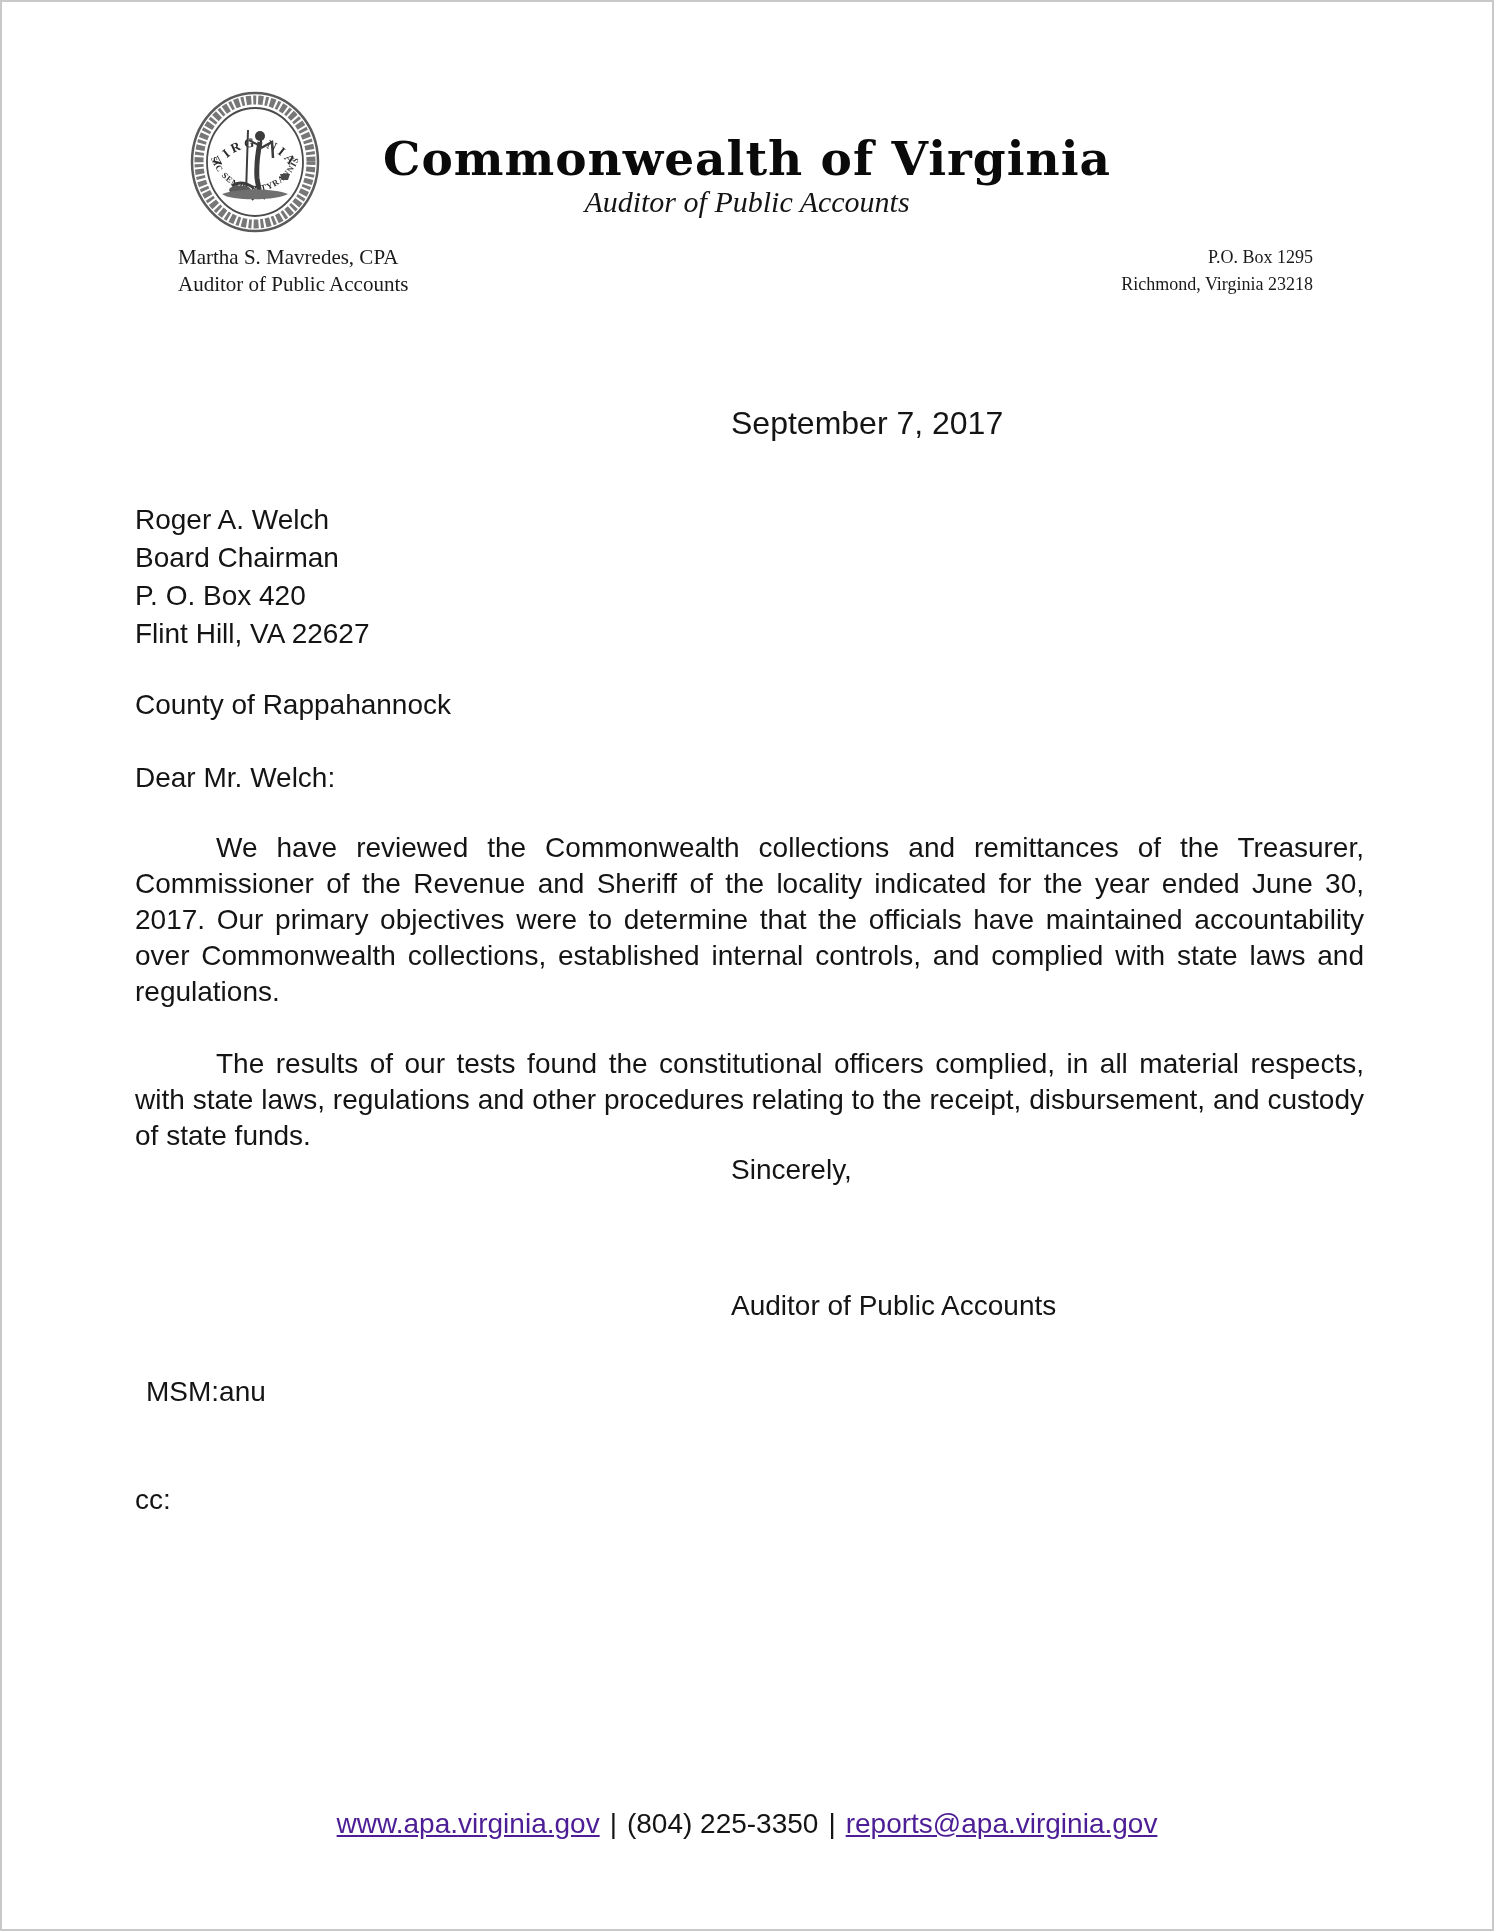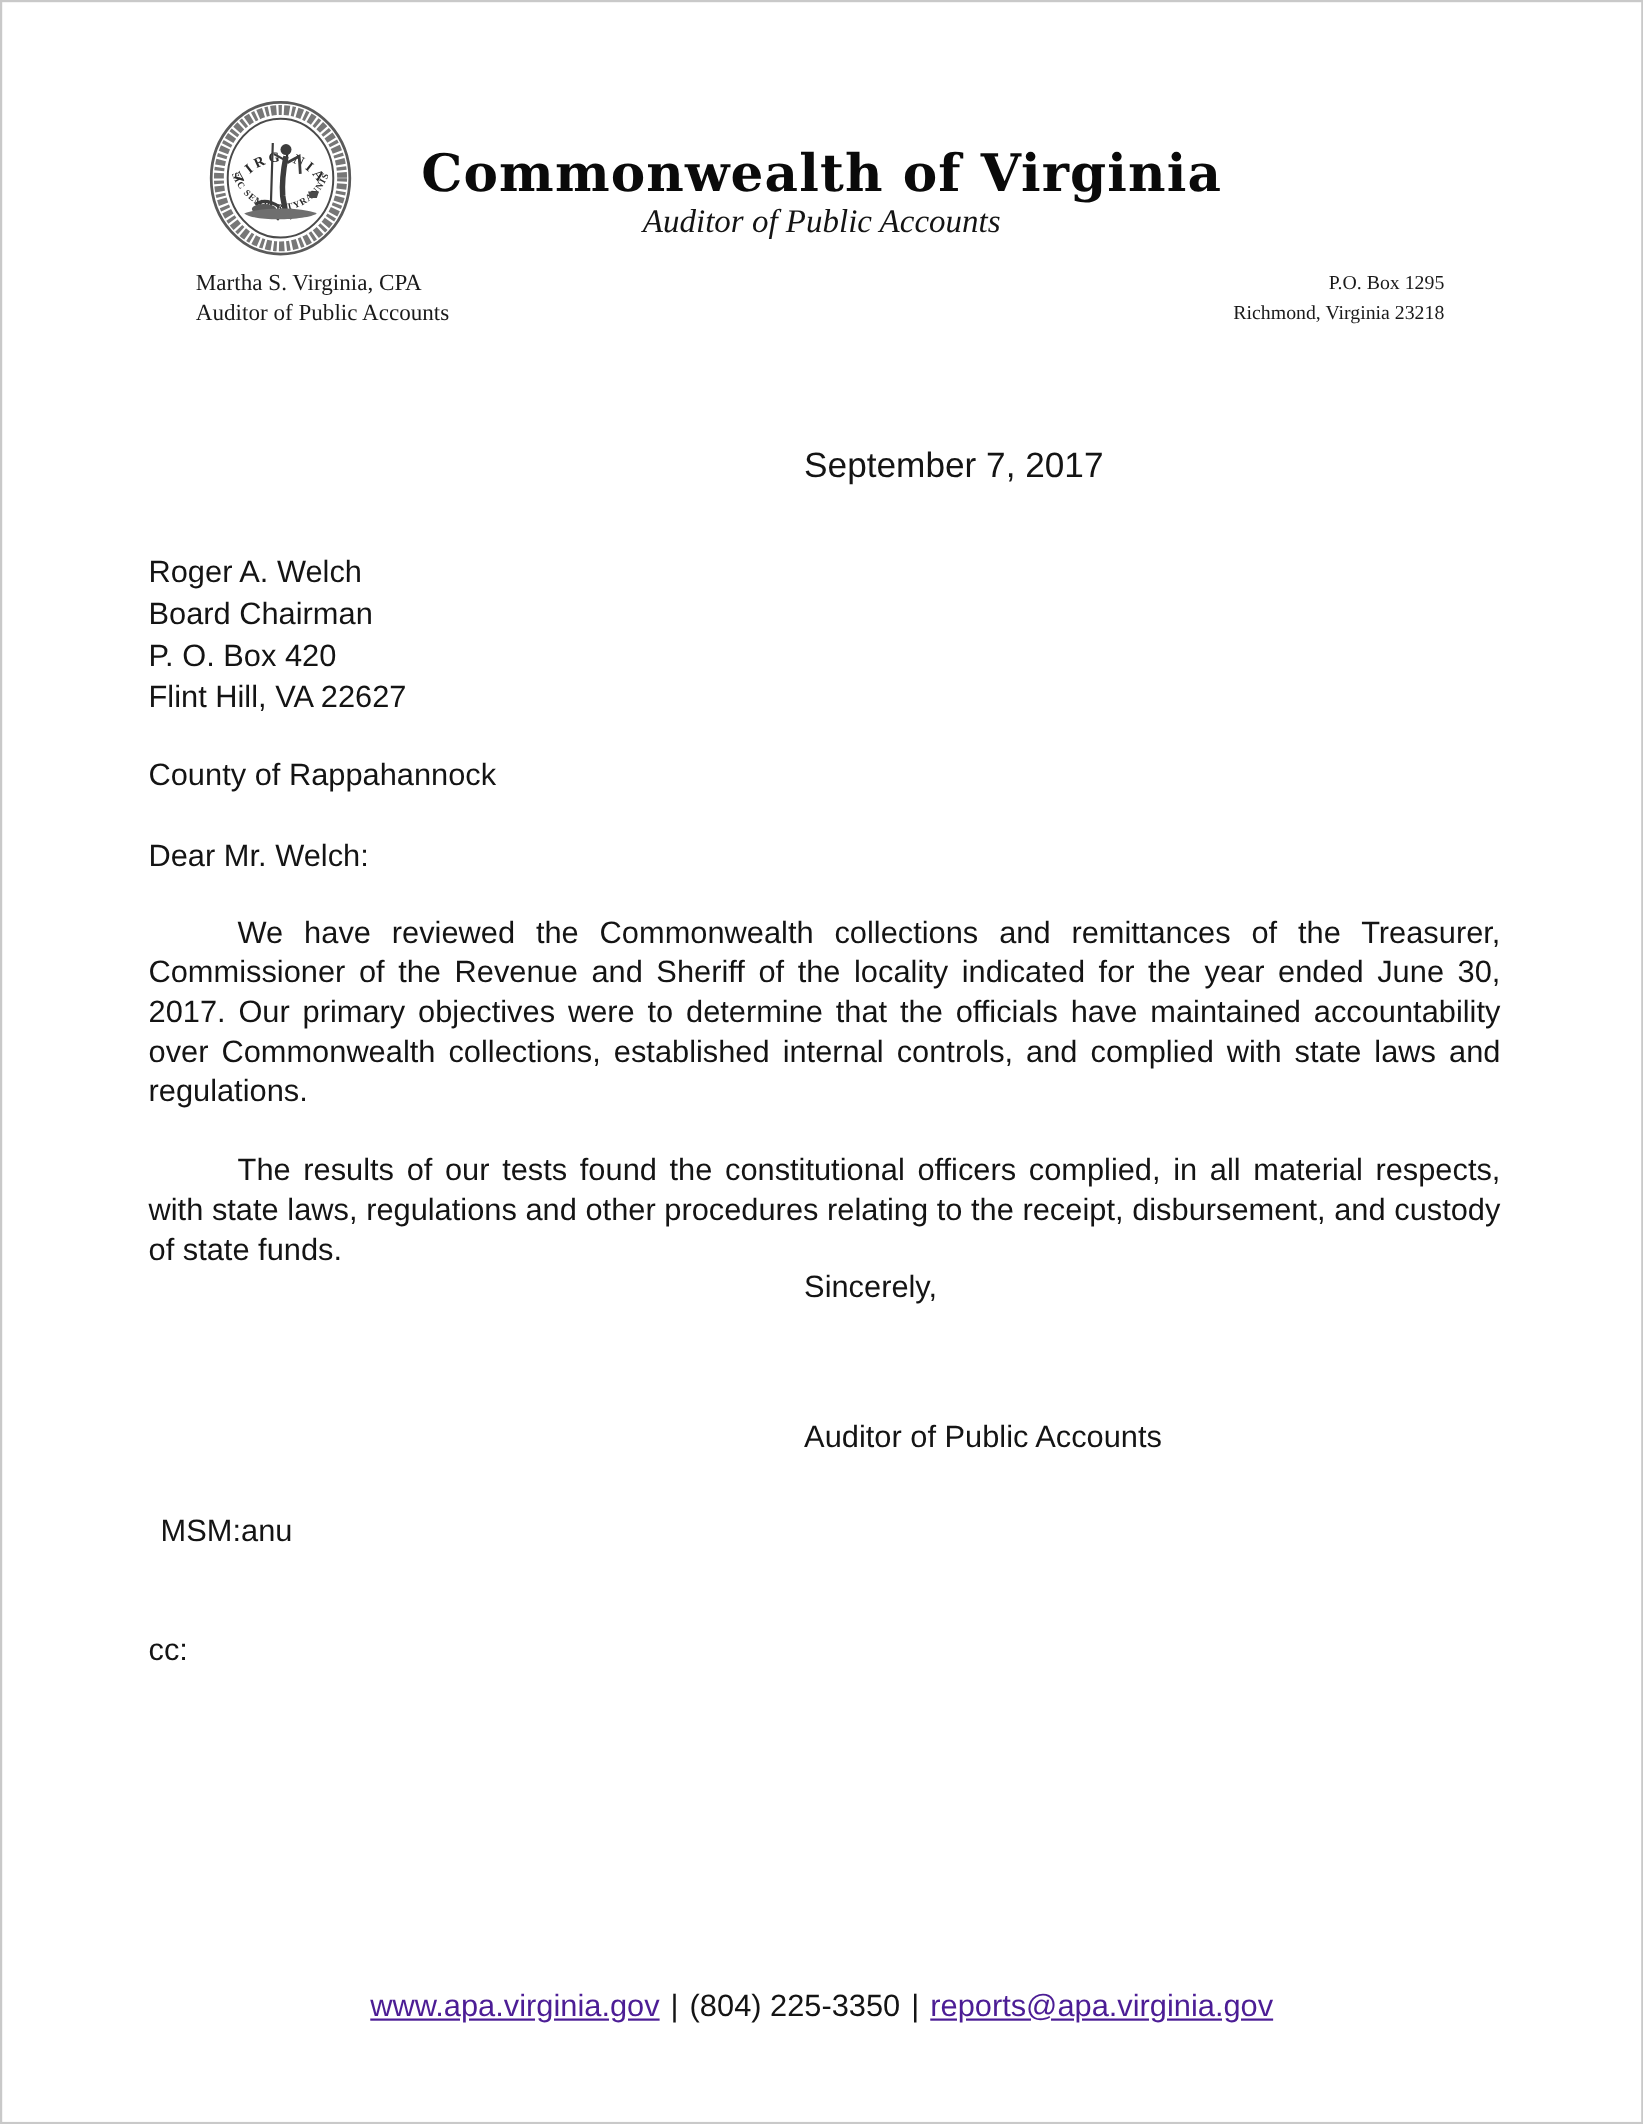--- a/index.html
+++ b/index.html
@@ -111,21 +111,21 @@
         <path d="M 34,104 C 50,98 86,98 100,104 C 92,110 44,112 34,104" fill="#6f6f6f" stroke="none"></path>
         <path d="M 92,84 l 10,0 l -2,6 l -6,0 z" fill="#4a4a4a" stroke="none"></path>
       </g>
     </svg>
   </div>
 
   <div class="letterhead-title">Commonwealth of Virginia</div>
   <div class="letterhead-subtitle">Auditor of Public Accounts</div>
 
   <div class="letterhead-left">
-    <div>Martha S. Virginia, CPA</div>
+    <div>Martha S. Mavredes, CPA</div>
     <div>Auditor of Public Accounts</div>
   </div>
 
   <div class="letterhead-right">
     <div>P.O. Box 1295</div>
     <div>Richmond, Virginia 23218</div>
   </div>
 
   <div class="date-line sans">September 7, 2017</div>
 

